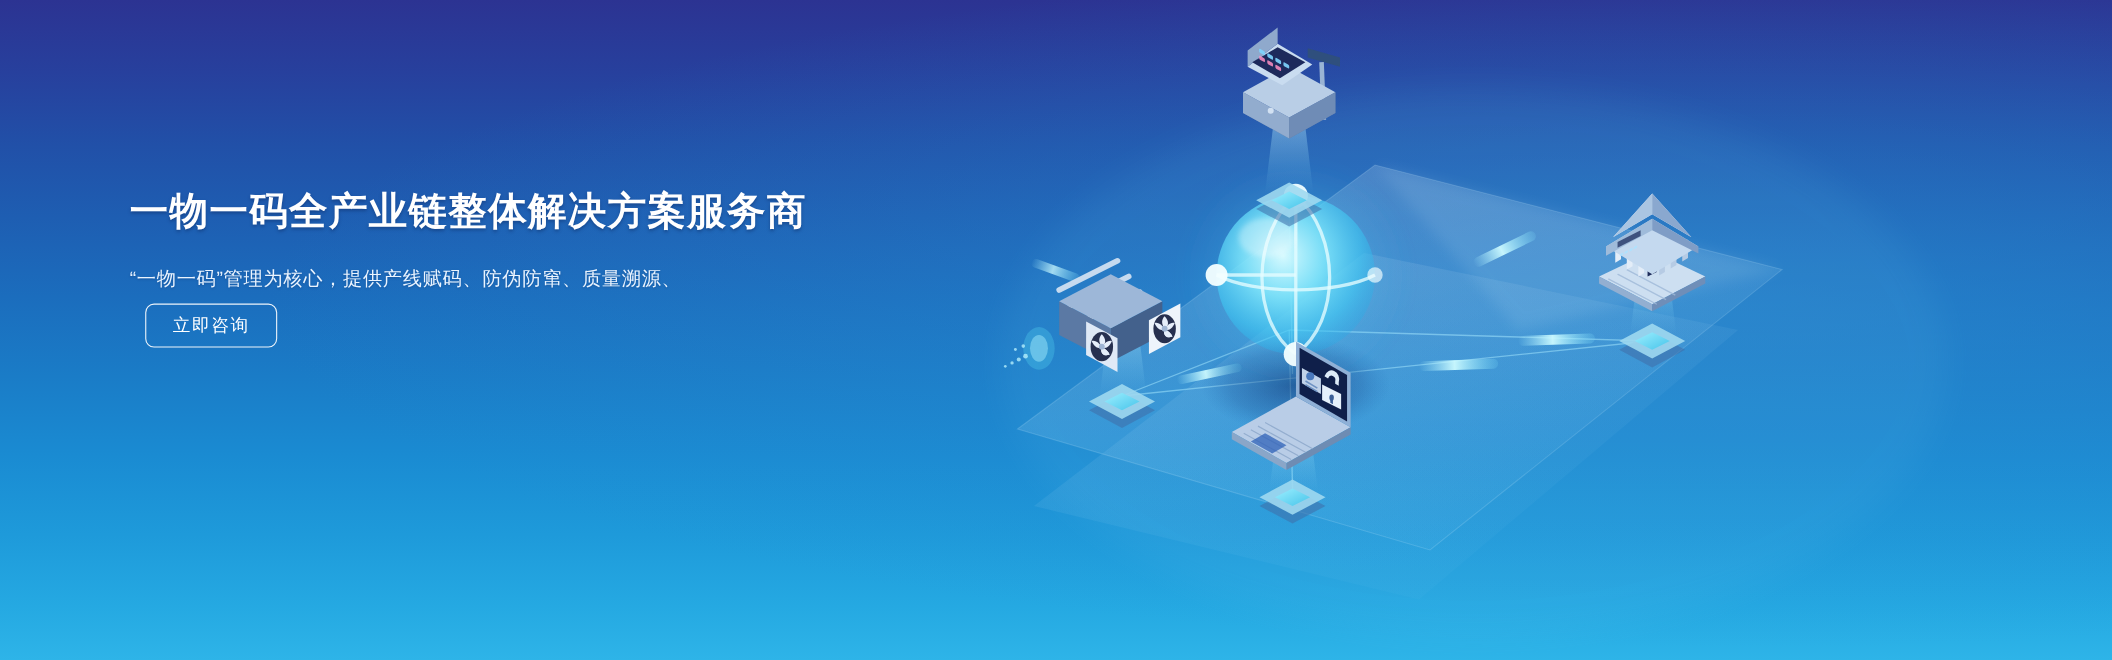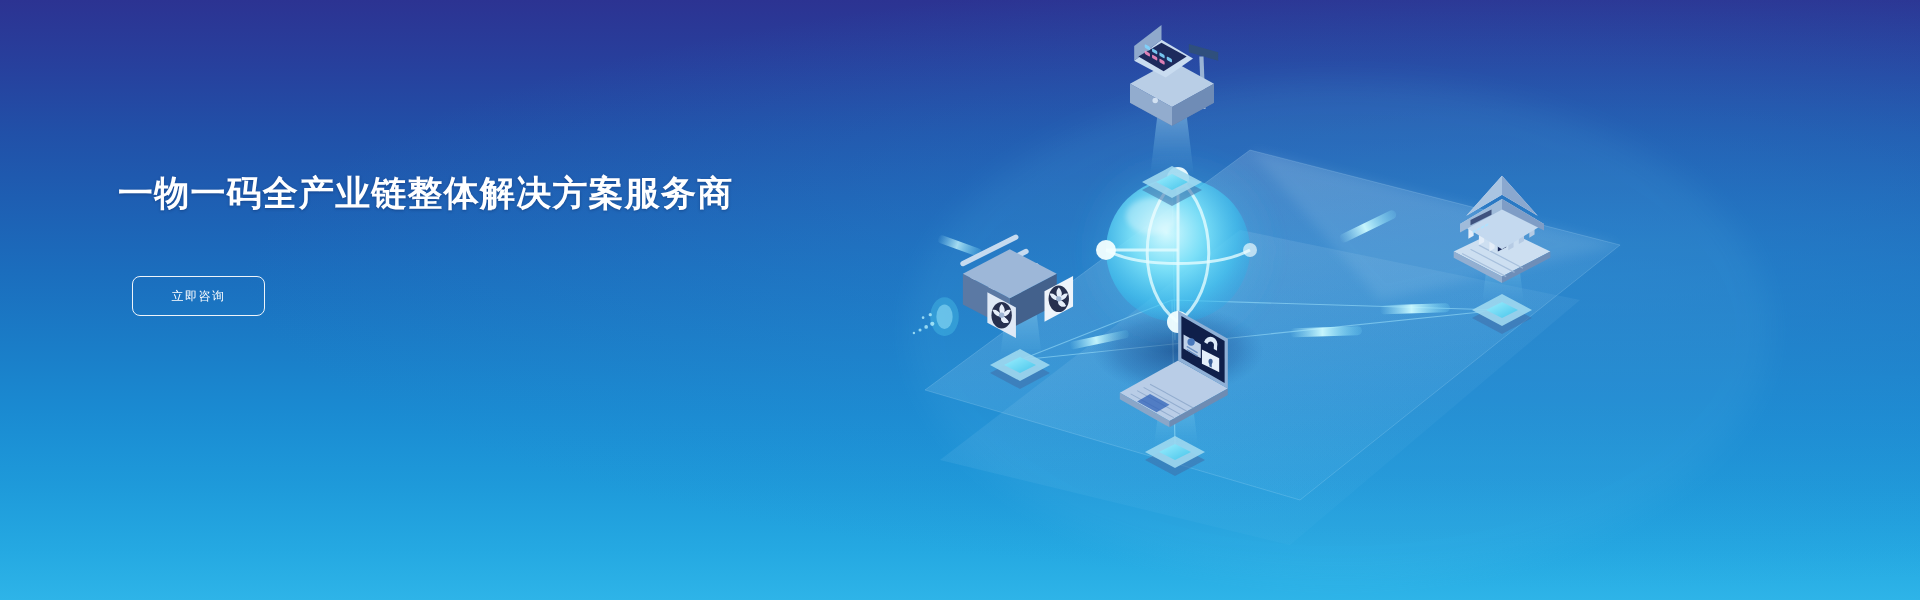--- a/index.html
+++ b/index.html
@@ -35,25 +35,25 @@
   }
   .subline{
     margin:0;color:#eaf4ff;font-size:17.5px;font-weight:400;
     line-height:33px;letter-spacing:.6px;
     text-shadow:0 1px 2px rgba(8,22,70,.25);
     white-space:nowrap;
   }
   .sub-wrap{margin-top:22px;}
   .cta{
     position:absolute;left:132px;top:276px;
-    width:133px;height:40px;
+    width:120px;height:40px;
     display:flex;align-items:center;justify-content:center;
     border:1.6px solid rgba(255,255,255,.92);
     border-radius:8px;background:transparent;
-    color:#ffffff;font-size:12px;letter-spacing:1.5px;
+    color:#ffffff;font-size:16px;letter-spacing:1.5px;
     cursor:pointer;box-sizing:border-box;
   }
 
   
   .art{position:absolute;left:820px;top:0;width:1100px;height:600px;}
   .art svg{display:block;width:1100px;height:600px;}
 </style>
 </head>
 <body>
 
@@ -372,18 +372,19 @@
             <rect x="-1.1" y="9" width="2.2" height="5" fill="#3a5f98" transform="skewY(29)"></rect>
           </g>
         </g>
       </g>
     </svg>
   </div>
 
   <div class="copy">
     <h1 class="headline">一物一码全产业链整体解决方案服务商</h1>
     <div class="sub-wrap">
+      <p class="subline">“一物一码”管理为核心，提供产线赋码、防伪防窜、质量溯源、</p>
     </div>
   </div>
 
   <div class="cta">立即咨询</div>
 
 </div>
 
 </body></html>

